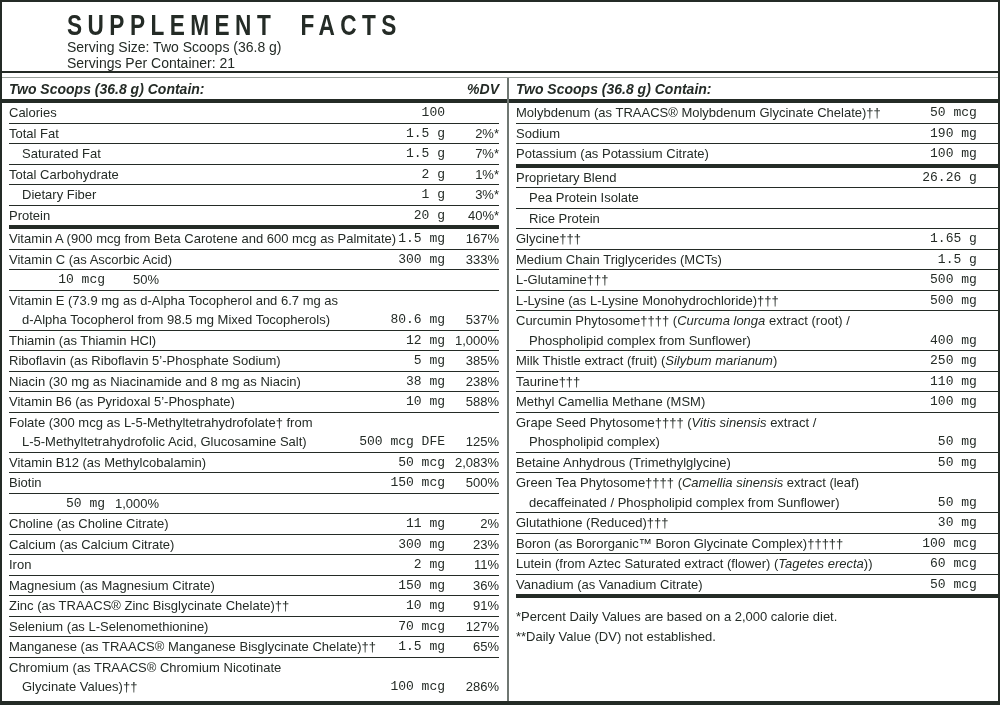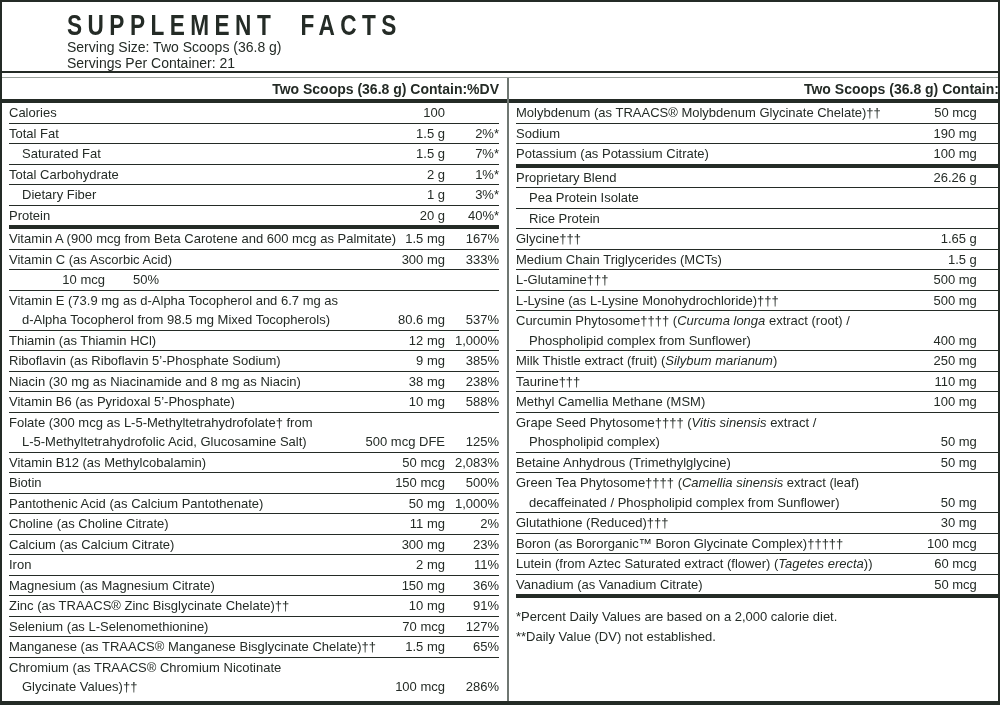--- a/index.html
+++ b/index.html
@@ -21,33 +21,34 @@
     transform:scaleX(0.78); transform-origin:left center;
     white-space:nowrap; line-height:30px;
   }
   .serv { font-size:14px; line-height:15.5px; }
   .hr2 { height:4px; border-top:2px solid var(--ink,#242b26); border-bottom:1px solid var(--ruleLight,#9aa29c); }
   .cols { display:flex; align-items:stretch; height:625px; }
   .col { box-sizing:border-box; display:flex; flex-direction:column; }
   .col-left  { width:505px; }
   .col-right { flex:1; border-left:2px solid var(--divider,#6f7772); }
   .col-header {
-    display:flex; justify-content:flex-end; align-items:flex-end;
+    display:flex; justify-content:space-between; align-items:flex-end;
     font-size:14px; font-weight:bold;
     padding:3px 8px 2px 7px;
     border-bottom:4px solid var(--ink,#242b26);
+    font-style:italic;
   }
   .rows { padding:0 8px 0 7px; }
   .row { display:flex; align-items:flex-end; font-size:13px; line-height:19.5px; border-bottom:1px solid var(--ink,#242b26); }
   .row.sep-thick { border-bottom-width:4px; }
   .row.sep-none  { border-bottom:none; }
   .row .name { flex:1; min-width:0; white-space:nowrap; }
   .row .line.cont { padding-left:13px; }
   .row.indent .line { padding-left:13px; }
-  .row .amt { white-space:nowrap; text-align:right; width:96px; flex:none; }
+  .row .amt { white-space:nowrap; text-align:right; width:96px; flex:none;font-family:Liberation Mono, monospace; }
   .row .dv  { white-space:nowrap; text-align:right; width:54px; flex:none; }
   .it { font-style:italic; }
   .footnotes { padding:9px 8px 0 7px; font-size:13px; line-height:20px; }
 </style>
 </head>
 <body>
 
 <div class="label" style="--ink: #242b26; --ruleLight: #9aa29c; --divider: #6f7772; --bg: #ffffff;">
   <div class="top">
     <div class="title">SUPPLEMENT FACTS</div>
@@ -134,21 +135,21 @@
             <div class="name">
               <div class="line"><span>Thiamin (as Thiamin HCl)</span></div>
             </div>
             <div class="amt">12 mg</div>
             <div class="dv">1,000%</div>
           </div>
           <div class="row sep-thin">
             <div class="name">
               <div class="line"><span>Riboflavin (as Riboflavin 5’-Phosphate Sodium)</span></div>
             </div>
-            <div class="amt">9 mg</div>
+            <div class="amt">5 mg</div>
             <div class="dv">385%</div>
           </div>
           <div class="row sep-thin">
             <div class="name">
               <div class="line"><span>Niacin (30 mg as Niacinamide and 8 mg as Niacin)</span></div>
             </div>
             <div class="amt">38 mg</div>
             <div class="dv">238%</div>
           </div>
           <div class="row sep-thin">
@@ -174,23 +175,20 @@
             <div class="dv">2,083%</div>
           </div>
           <div class="row sep-thin">
             <div class="name">
               <div class="line"><span>Biotin</span></div>
             </div>
             <div class="amt">150 mcg</div>
             <div class="dv">500%</div>
           </div>
           <div class="row sep-thin">
-            <div class="name">
-              <div class="line"><span>Pantothenic Acid (as Calcium Pantothenate)</span></div>
-            </div>
             <div class="amt">50 mg</div>
             <div class="dv">1,000%</div>
           </div>
           <div class="row sep-thin">
             <div class="name">
               <div class="line"><span>Choline (as Choline Citrate)</span></div>
             </div>
             <div class="amt">11 mg</div>
             <div class="dv">2%</div>
           </div>

